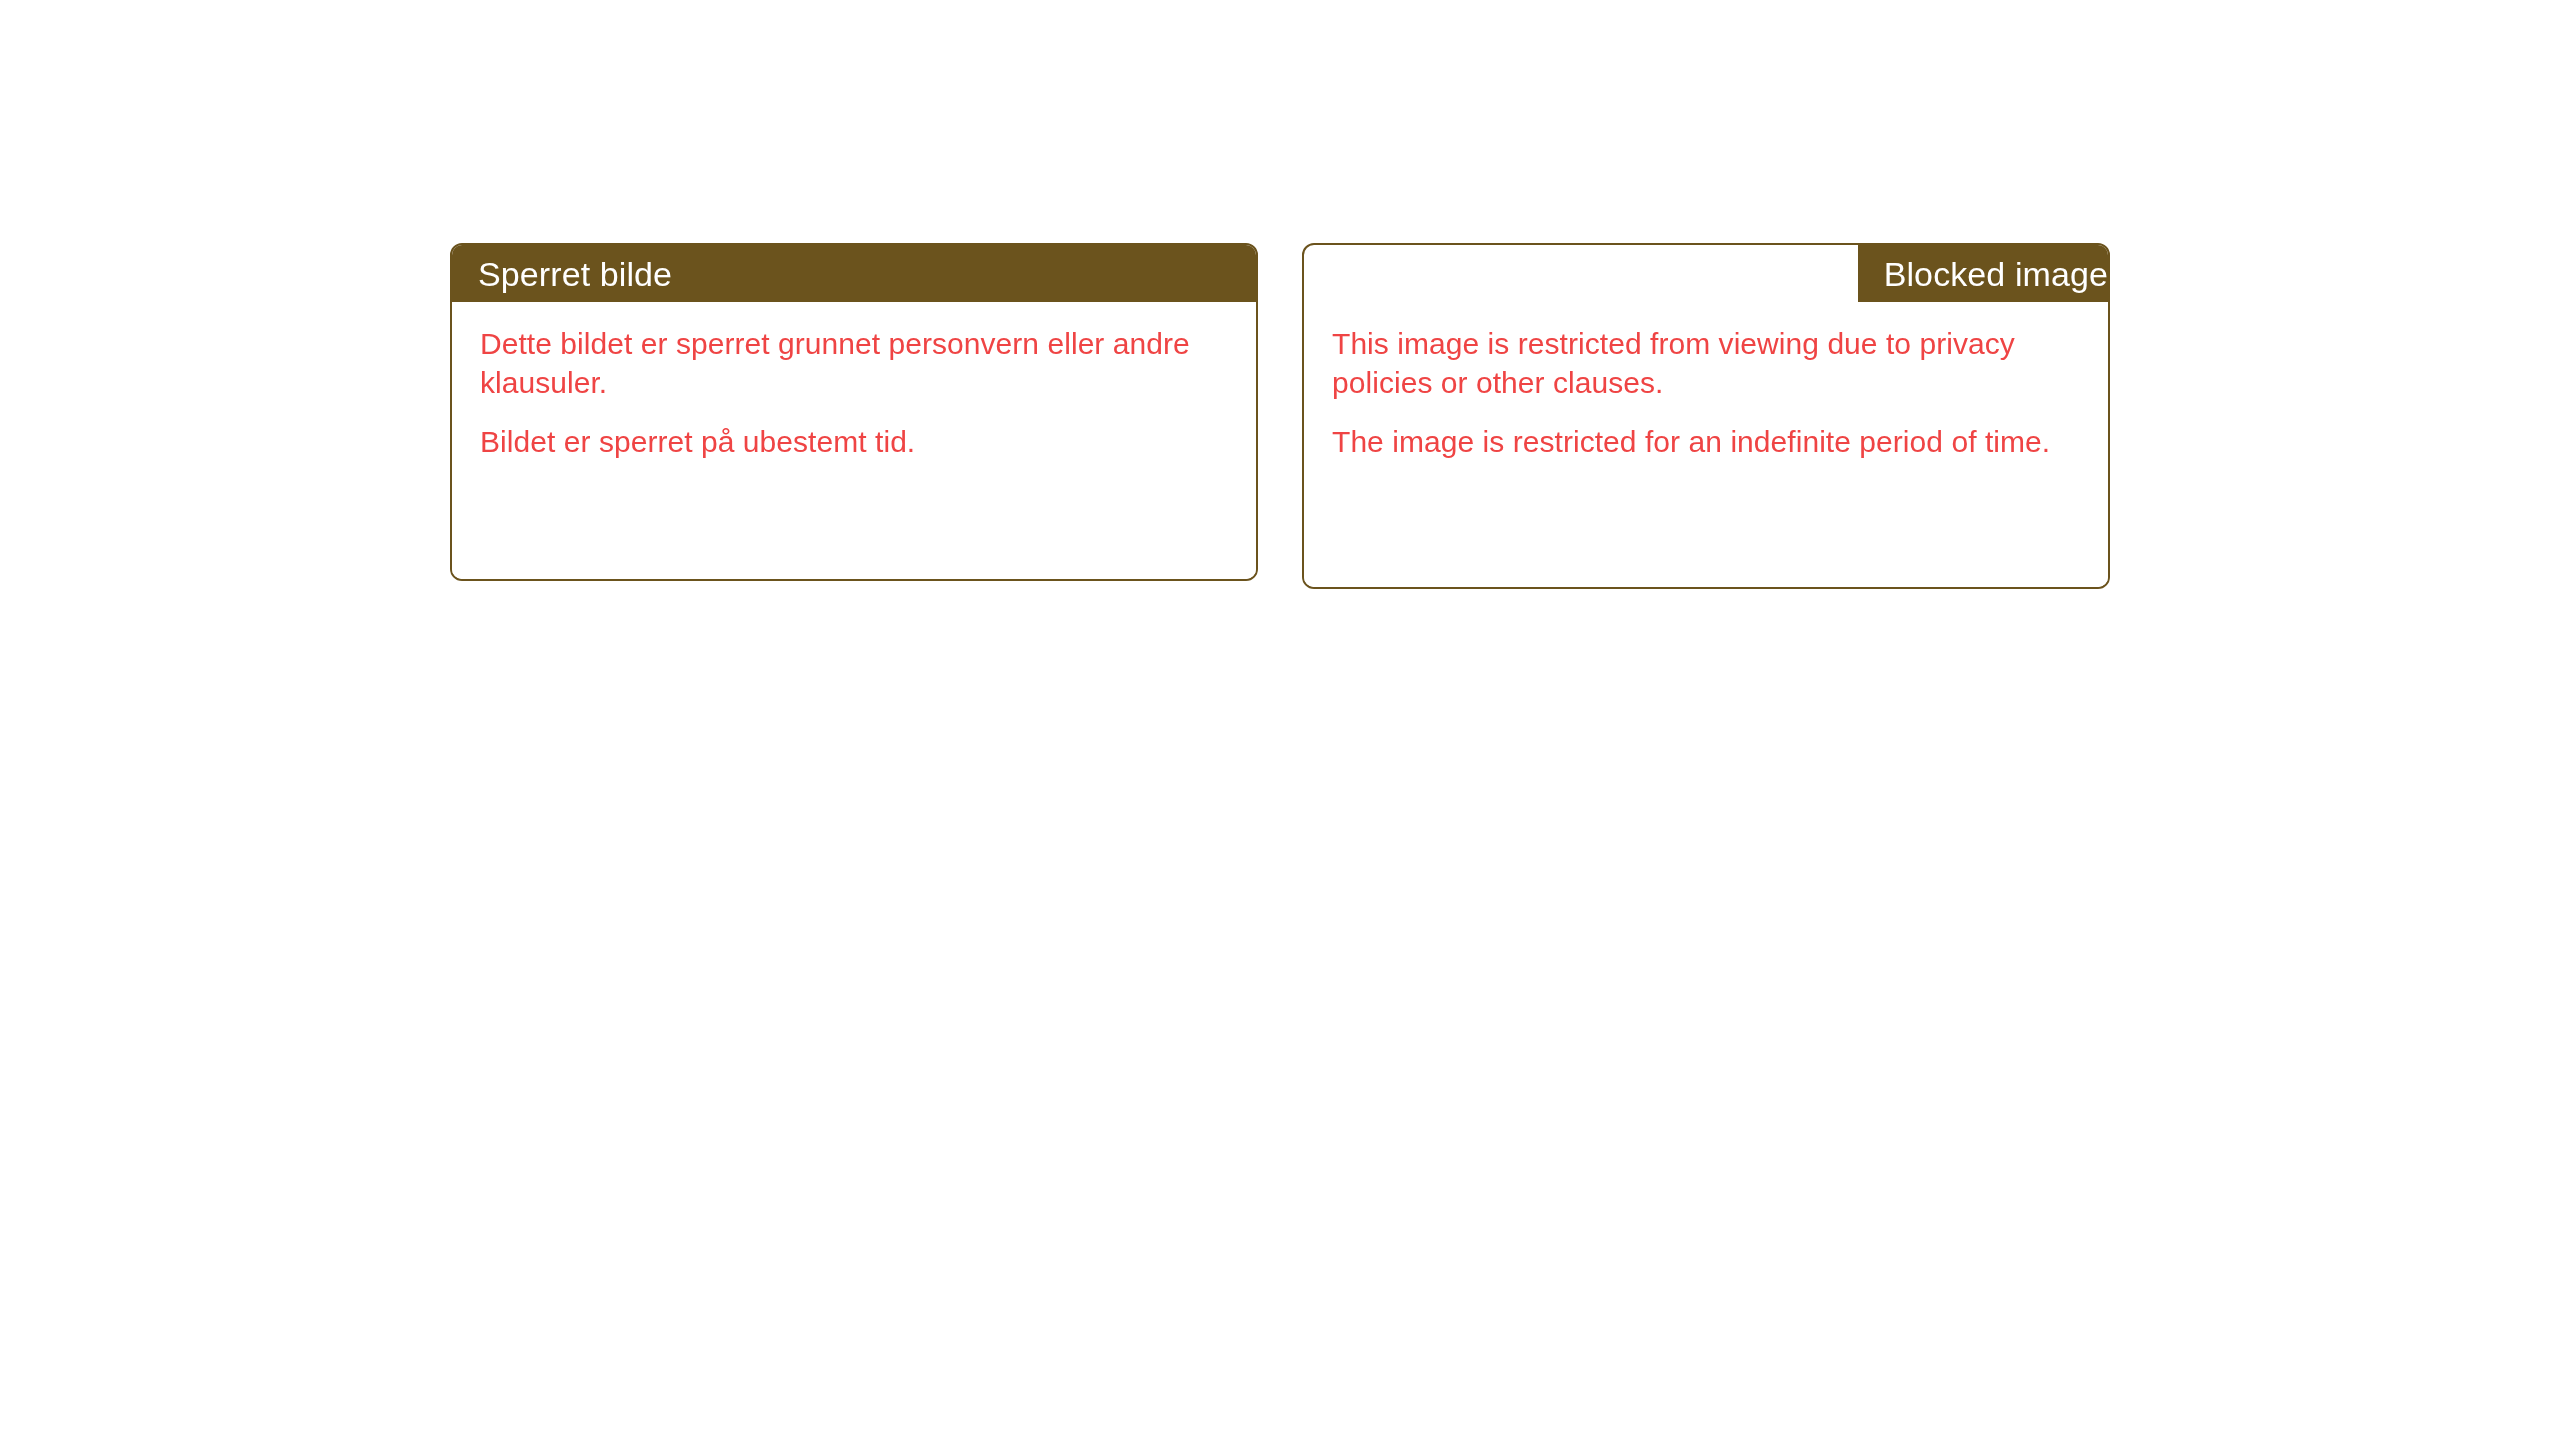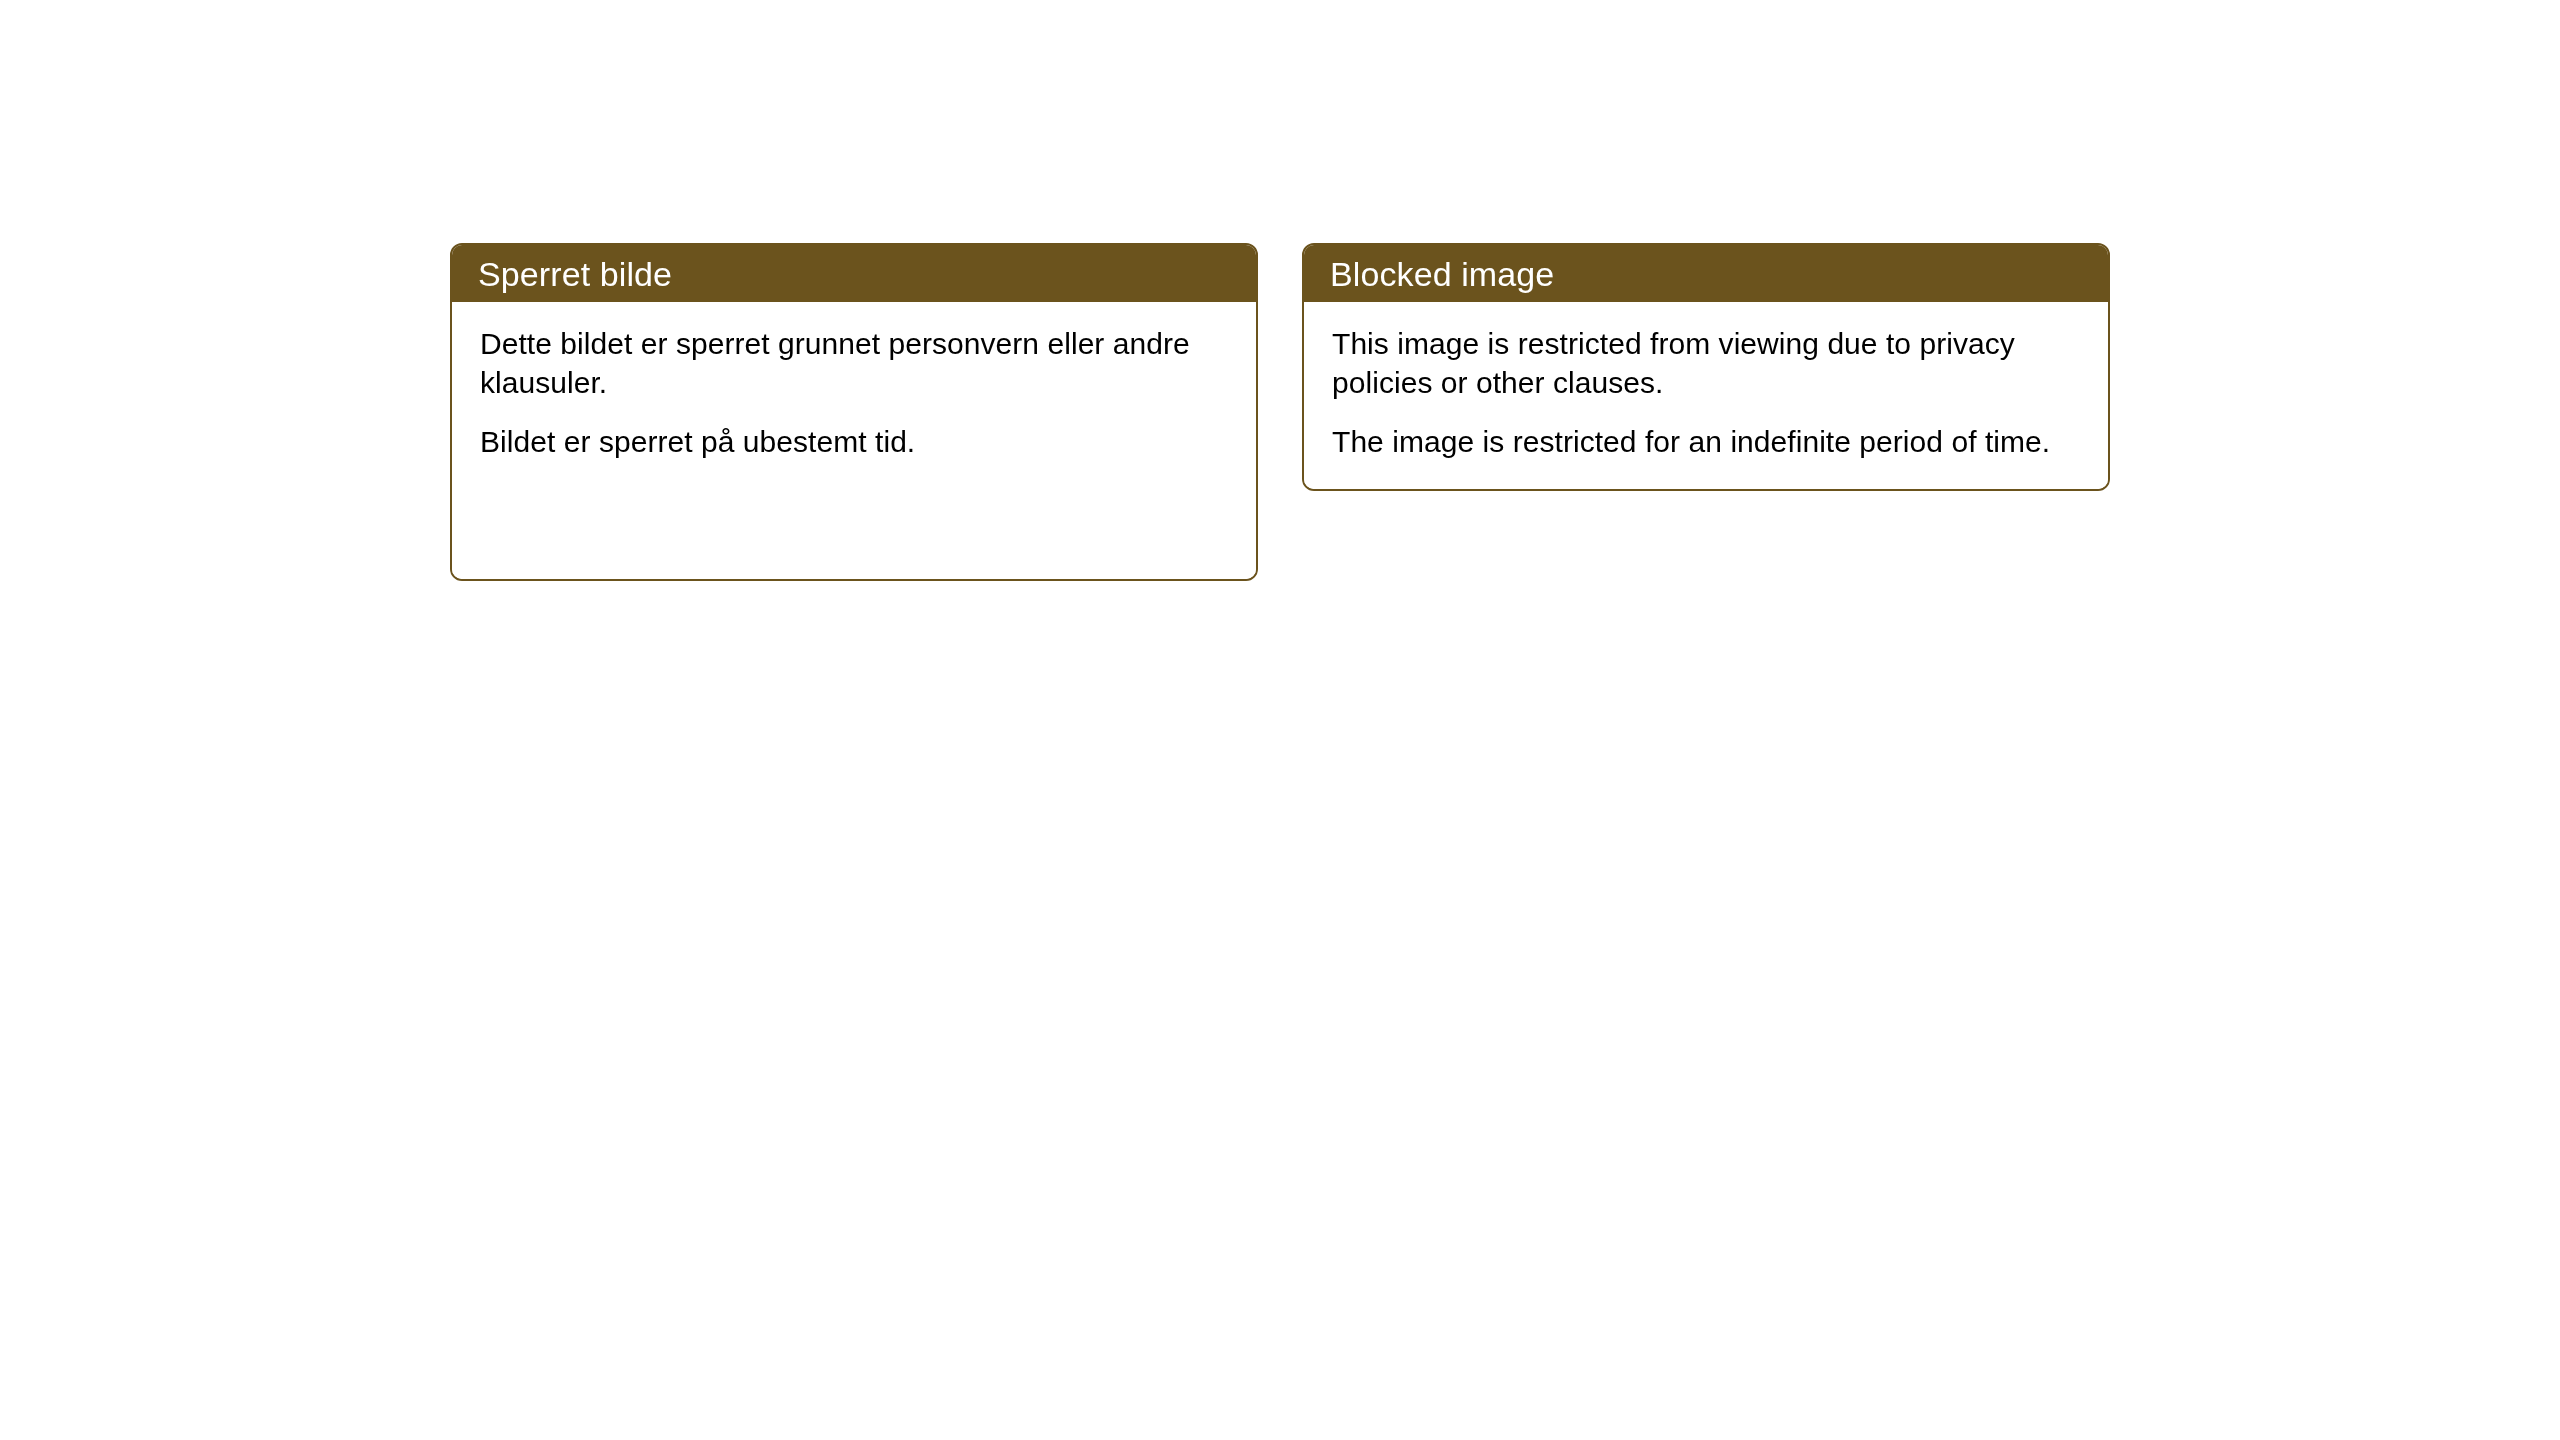--- a/index.html
+++ b/index.html
@@ -35,21 +35,22 @@
     flex-direction: column;
   }
 
   .notice-panel.panel-no {
     width: 808px;
     height: 338px;
   }
 
   .notice-panel.panel-en {
     width: 808px;
-    height: 248px;
+    height: 346px;
+    align-items: flex-end;
   }
 
   .panel-header {
     background: #6b531d;
     color: #ffffff;
     height: 57px;
     display: flex;
     align-items: center;
     padding: 0 0 0 26px;
     box-sizing: border-box;
@@ -68,21 +69,21 @@
   .panel-body {
     flex: 1 1 auto;
     background: #ffffff;
     padding: 22px 26px 0 28px;
     box-sizing: border-box;
   }
 
   .panel-paragraph {
     font-size: 30px;
     line-height: 1.30;
-    color: #000000;
+    color: #ef4444;
     margin: 0;
     letter-spacing: 0.05px;
   }
 
   .panel-paragraph + .panel-paragraph {
     margin-top: 20px;
   }
 </style>
 </head>
 <body>

